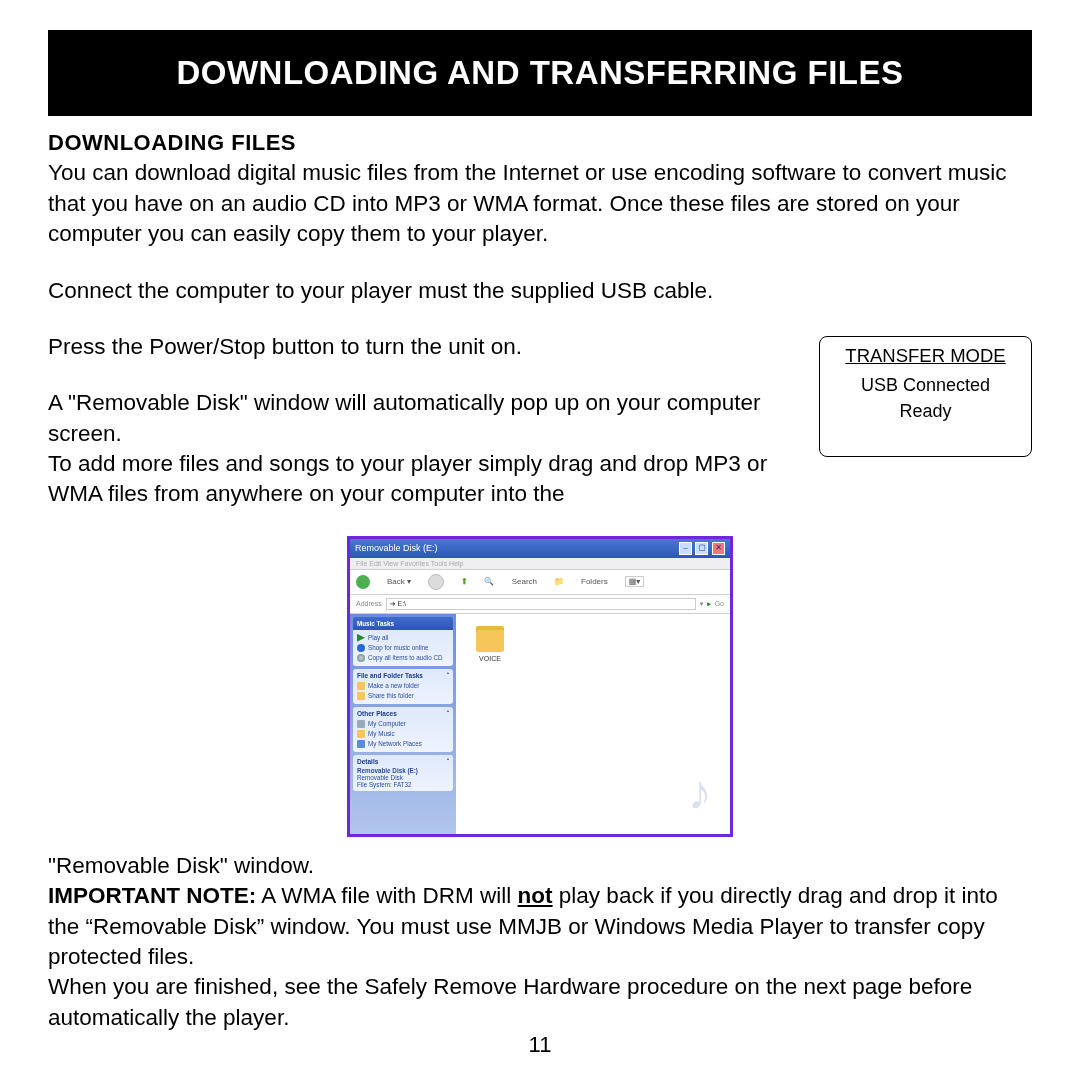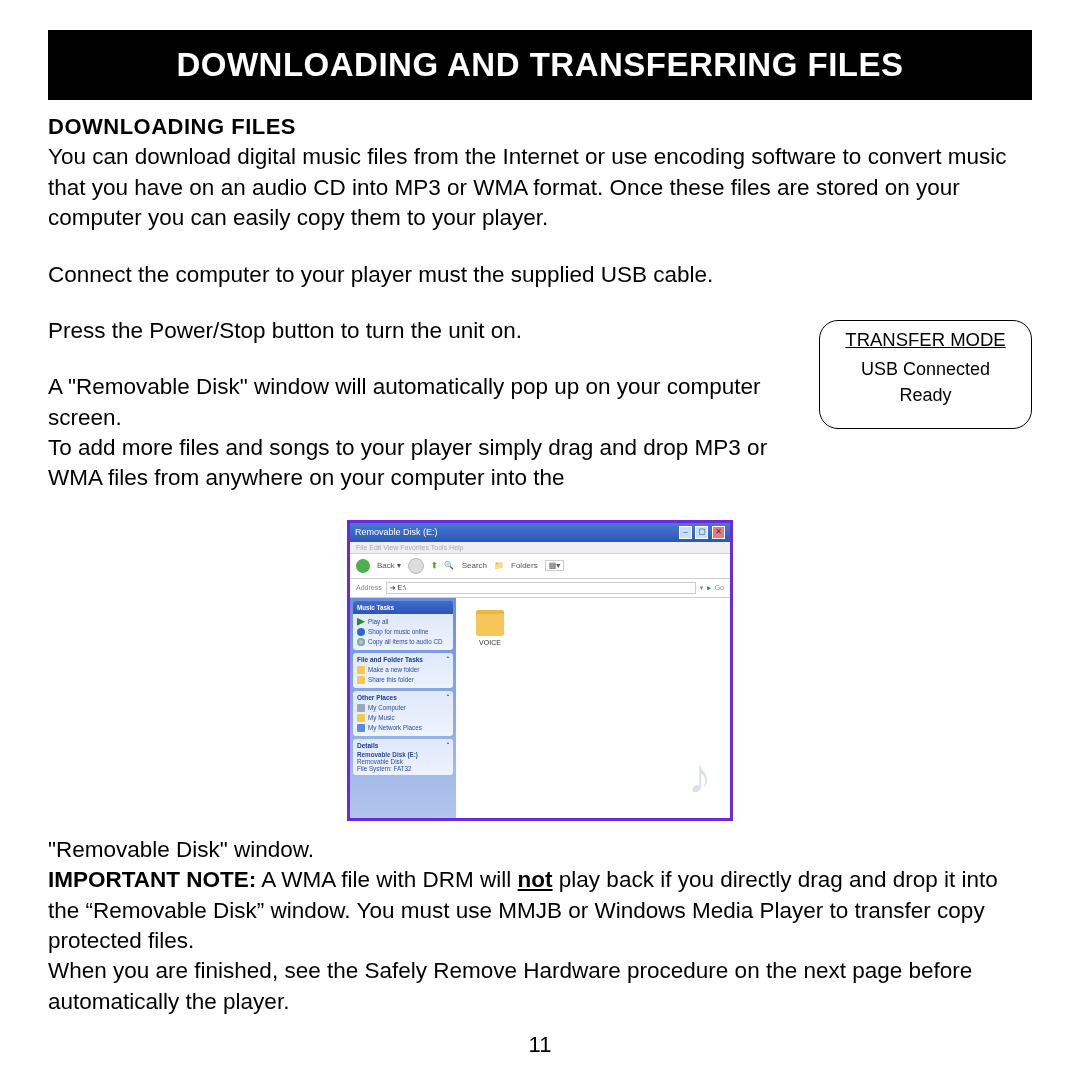--- a/index.html
+++ b/index.html
@@ -14,21 +14,21 @@
     box-sizing: border-box;
   }
   .page {
     padding: 30px 48px 0 48px;
   }
   .title-bar {
     background: #000;
     color: #fff;
     font-weight: bold;
     font-size: 33px;
-    padding: 16px 0;
+    padding: 24px 0;
     text-align: center;
     margin-bottom: 12px;
     letter-spacing: 0.5px;
   }
   .section-heading {
     font-weight: bold;
     font-size: 22px;
     letter-spacing: 0.5px;
   }
   .body-text {
@@ -38,23 +38,23 @@
   .gap { height: 26px; }
   .row {
     display: flex;
     flex-direction: row;
     align-items: flex-start;
     gap: 12px;
   }
   .row .col-text { flex: 1; }
   .transfer-box {
     border: 1.5px solid #000;
-    border-radius: 19px;
+    border-radius: 8px;
     width: 195px;
-    padding: 6px 8px 20px 8px;
+    padding: 6px 8px 32px 8px;
     text-align: center;
     font-size: 18px;
     line-height: 1.45;
     margin-top: 4px;
   }
   .transfer-box .tb-title {
     text-decoration: underline;
     font-size: 18.5px;
     margin-bottom: 2px;
   }
@@ -93,21 +93,21 @@
     color:#aaa;
     font-size:7px;
     padding:2px 6px;
     border-bottom:1px solid #d0d0d0;
   }
   .xp-toolbar{
     background:#fff;
     padding:4px 6px;
     display:flex;
     align-items:center;
-    gap:7px;
+    gap:17px;
     font-size:8px;
     color:#555;
     border-bottom:1px solid #d0d0d0;
   }
   .xp-toolbar .circ{
     width:14px;height:14px;border-radius:50%;
     display:inline-block;
   }
   .xp-toolbar .green{background:#4caf50;}
   .xp-toolbar .grey{background:#dcdcdc;border:1px solid #bbb;}

